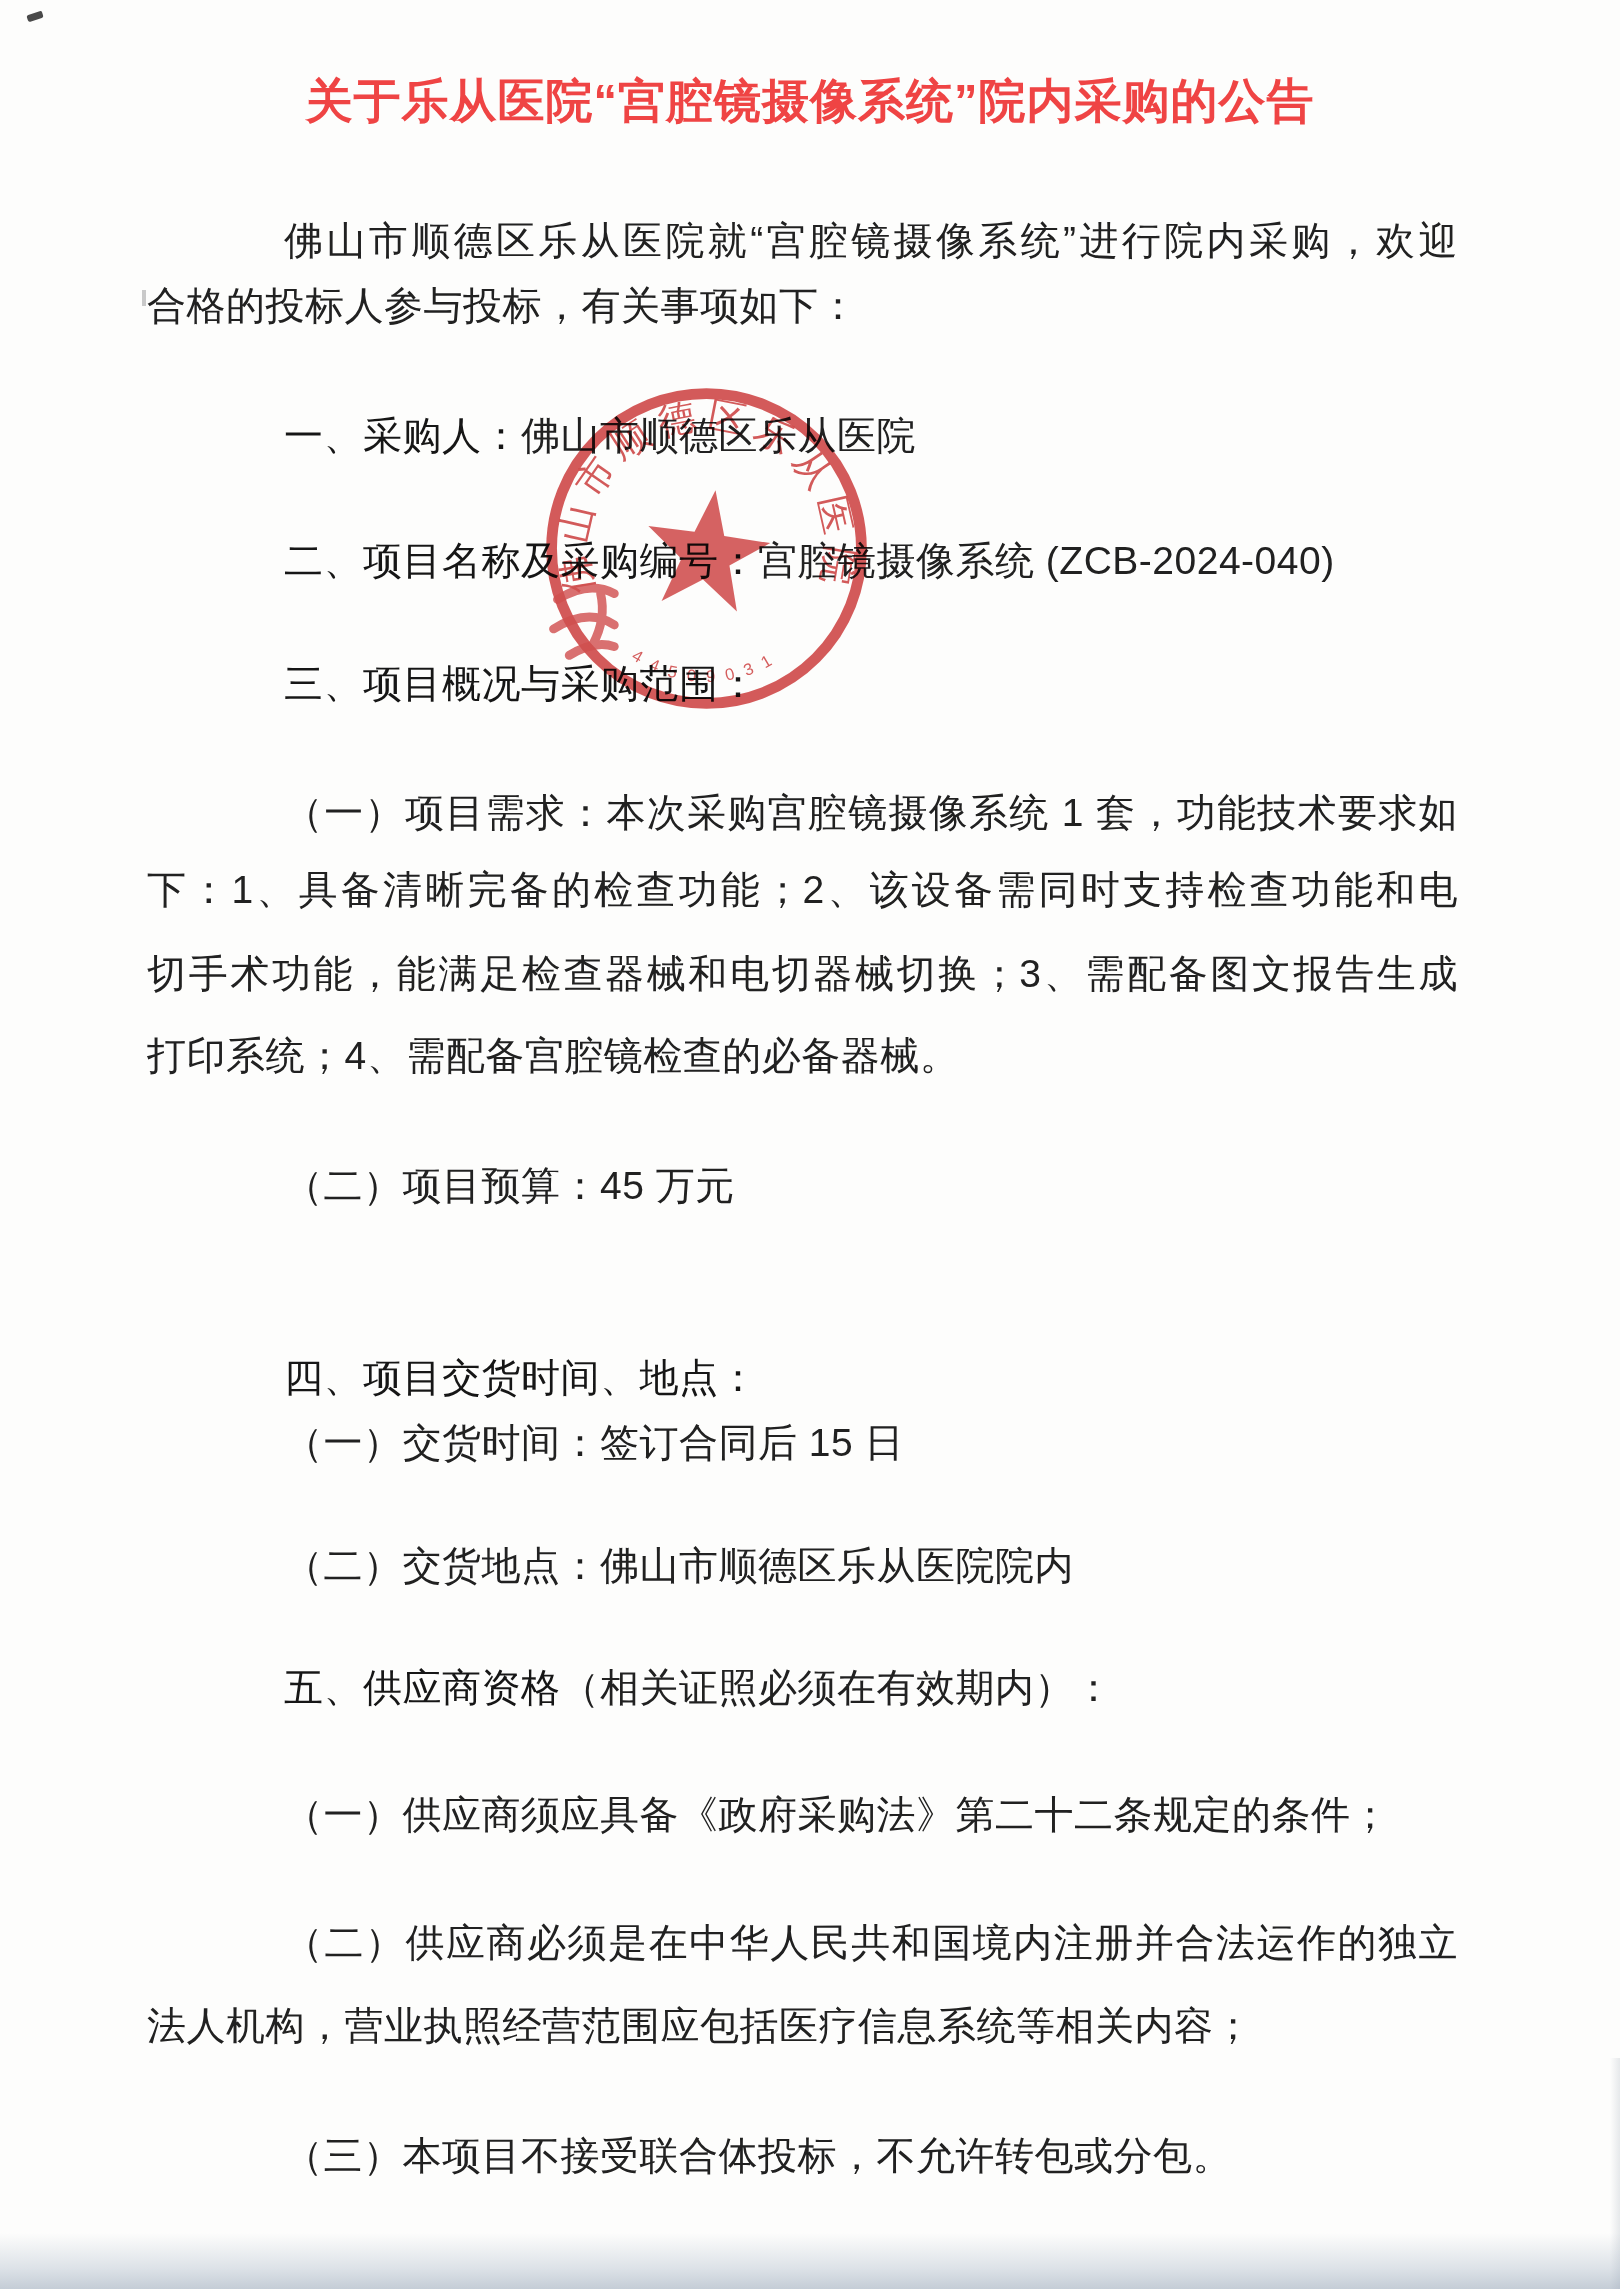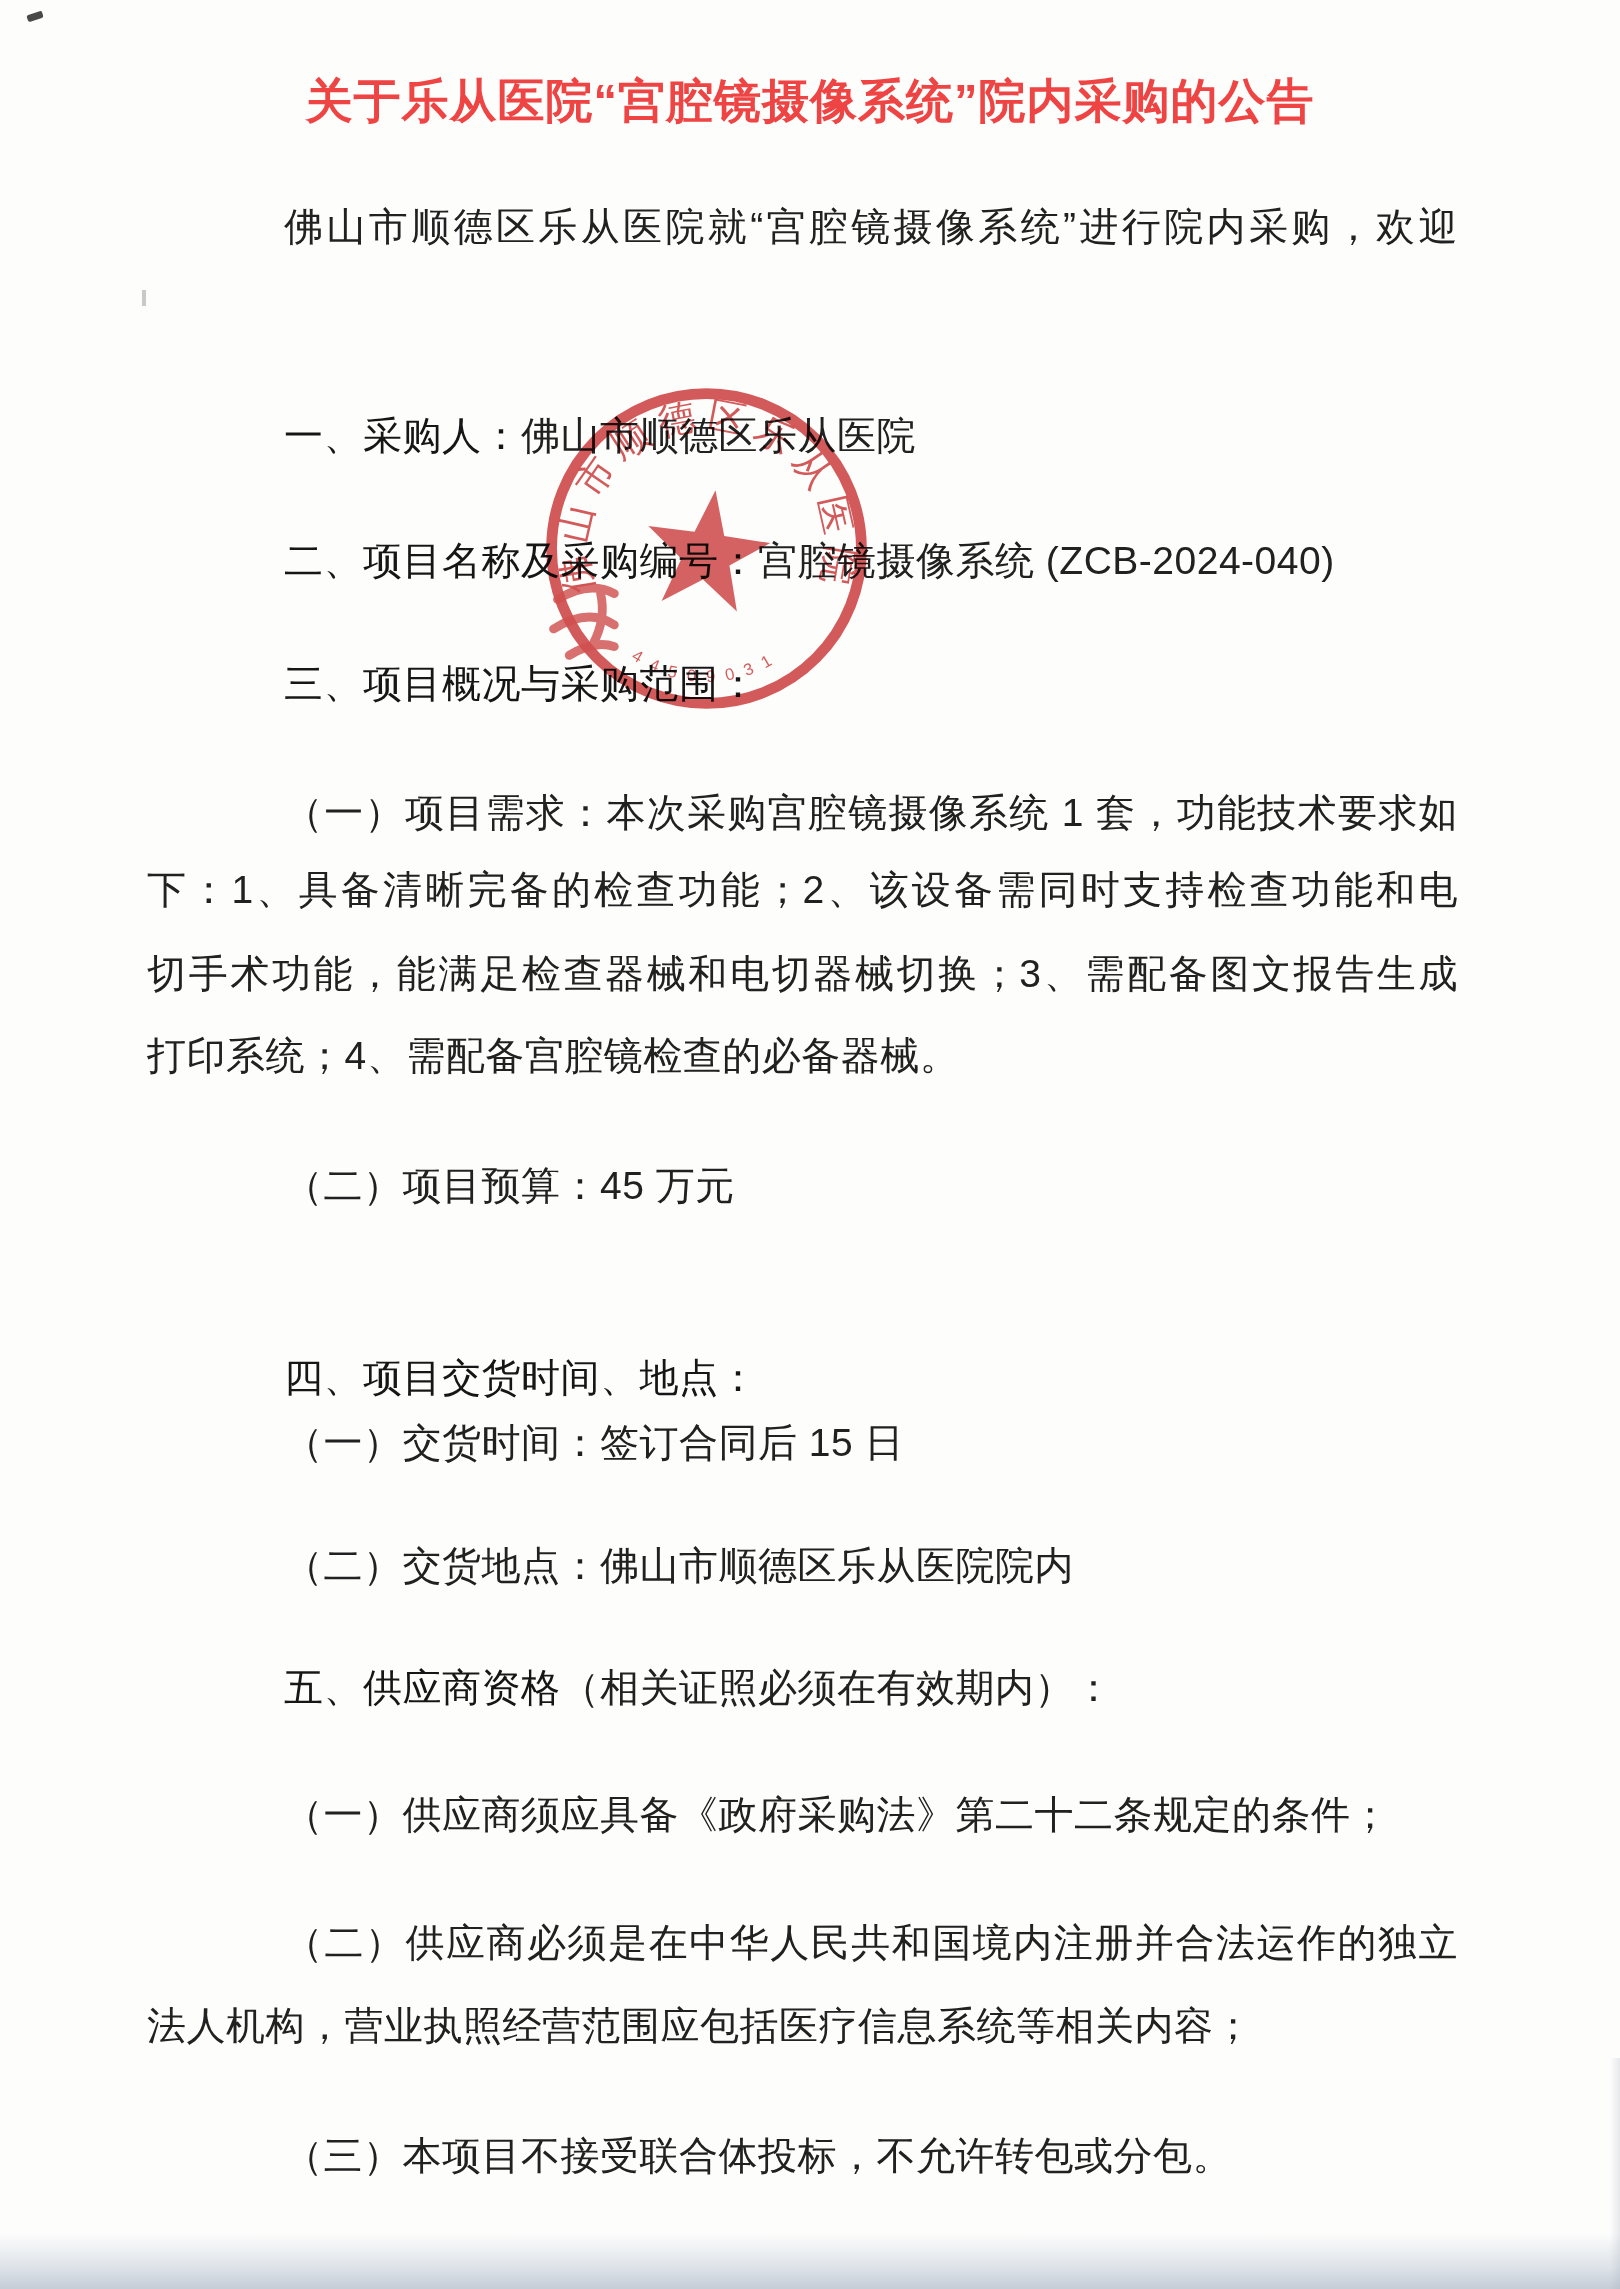--- a/index.html
+++ b/index.html
@@ -46,21 +46,22 @@
     background:linear-gradient(to right, rgba(160,170,182,0), rgba(160,170,182,0.25));
   }
 </style>
 </head>
 <body>
 
 <div class="page">
 
   <div class="doc-title">关于乐从医院“宫腔镜摄像系统”院内采购的公告</div>
 
-  <div class="line indent just" style="top:201px"><span class="b"></span><span>佛山市顺德区乐从医院就“宫腔镜摄像系统”进行院内采购，欢迎</span></div>
+  <div class="line indent just" style="top:215px"><span class="b"></span><span>佛山市顺德区乐从医院就“宫腔镜摄像系统”进行院内采购，欢迎</span></div>
+  <div class="line" style="top:280px"><span class="b"></span><span>合格的投标人参与投标，有关事项如下：</span></div>
 
   <div class="line indent" style="top:410px;z-index:2"><span class="b">一、采购人：</span><span>佛山市顺德区乐从医院</span></div>
   <div class="line indent" style="top:535px;z-index:2"><span class="b">二、项目名称及采购编号：</span><span>宫腔镜摄像系统 (ZCB-2024-040)</span></div>
   <div class="line indent" style="top:658px;z-index:2"><span class="b">三、项目概况与采购范围：</span><span></span></div>
 
   <div class="line indent just" style="top:787px"><span class="b"></span><span>（一）项目需求：本次采购宫腔镜摄像系统 1 套，功能技术要求如</span></div>
   <div class="line just" style="top:864px"><span class="b"></span><span>下：1、具备清晰完备的检查功能；2、该设备需同时支持检查功能和电</span></div>
   <div class="line just" style="top:948px"><span class="b"></span><span>切手术功能，能满足检查器械和电切器械切换；3、需配备图文报告生成</span></div>
   <div class="line" style="top:1030px"><span class="b"></span><span>打印系统；4、需配备宫腔镜检查的必备器械。</span></div>
 

